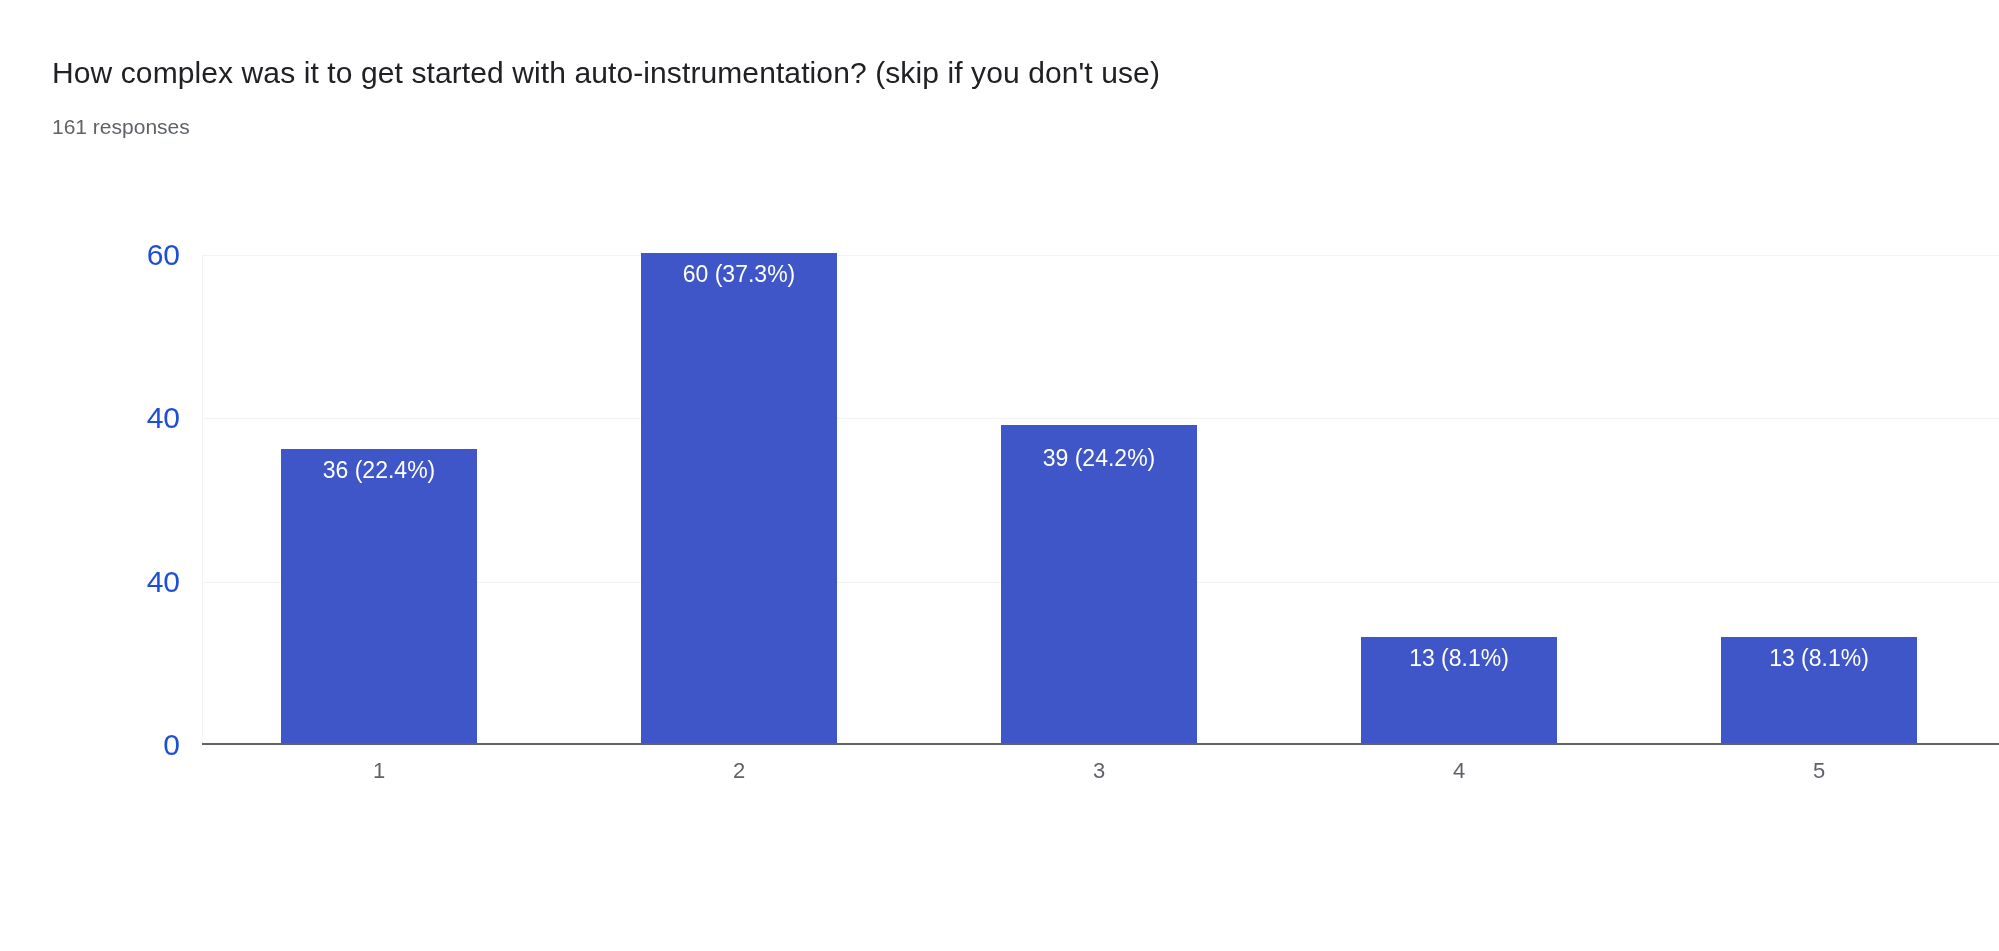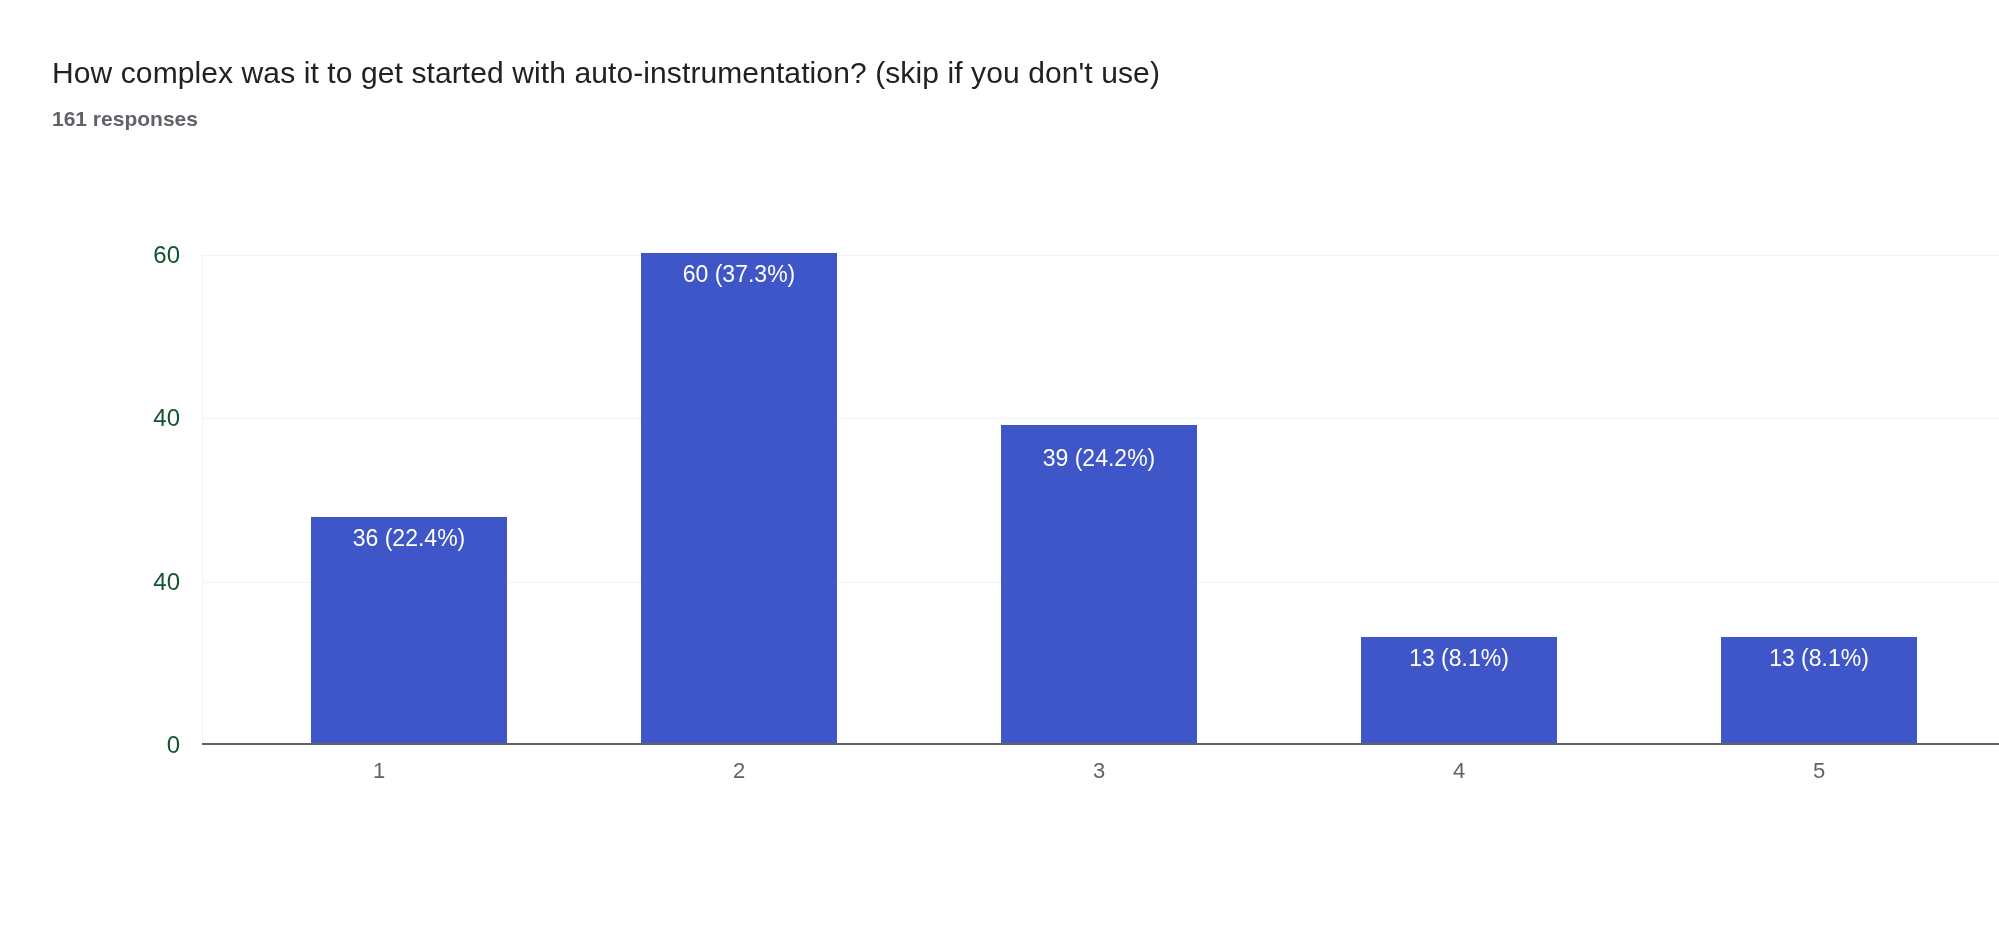--- a/index.html
+++ b/index.html
@@ -32,24 +32,24 @@
     font-size: 30px;
     line-height: 40px;
     font-weight: 400;
     color: #202124;
     letter-spacing: 0.1px;
     white-space: nowrap;
   }
   .q-subtitle {
     position: absolute;
     left: 52px;
-    top: 105px;
+    top: 113px;
     font-size: 21px;
     line-height: 28px;
-    font-weight: 700;
+    font-weight: 400;
     color: #5f6368;
     white-space: nowrap;
   }
 
   
   #chart {
     position: absolute;
     left: 0px;
     top: 160px;
     width: 1999px;
@@ -88,22 +88,22 @@
     width: 1px;
     height: 100%;
     background: #f1f3f4;
   }
 
   .ytick {
     position: absolute;
     right: 1819px;        
     width: 120px;
     text-align: right;
-    font-size: 24px;
-    color: #14532d;
+    font-size: 30px;
+    color: #1d4ed8;
     transform: translateY(-50%);
     white-space: nowrap;
   }
 
   .bars {
     position: absolute;
     left: 202px;
     top: 95px;
     width: 1797px;
     height: 490px;
@@ -166,21 +166,21 @@
 
     <div id="yticks">
         <div class="ytick" style="top: 585px;">0</div>
         <div class="ytick" style="top: 421.667px;">40</div>
         <div class="ytick" style="top: 258.333px; text-align: right;">40</div>
         <div class="ytick" style="top: 95px;">60</div>
       </div>
 
     <div class="bars" id="bars">
         <div class="bar-slot" style="left: 79px; width: 196px;">
-          <div class="bar" style="height: 226px; background: rgb(63, 86, 200); margin-left: 30px;">
+          <div class="bar" style="height: 294px; background: rgb(63, 86, 200);">
             <div class="bar-label" style="color: rgb(255, 255, 255);">36 (22.4%)</div>
           </div>
         </div>
         <div class="bar-slot" style="left: 439px; width: 196px;">
           <div class="bar" style="height: 490px; background: rgb(63, 86, 200);">
             <div class="bar-label" style="color: rgb(255, 255, 255);">60 (37.3%)</div>
           </div>
         </div>
         <div class="bar-slot" style="left: 799px; width: 196px;">
           <div class="bar" style="height: 318.5px; background: rgb(63, 86, 200);">

